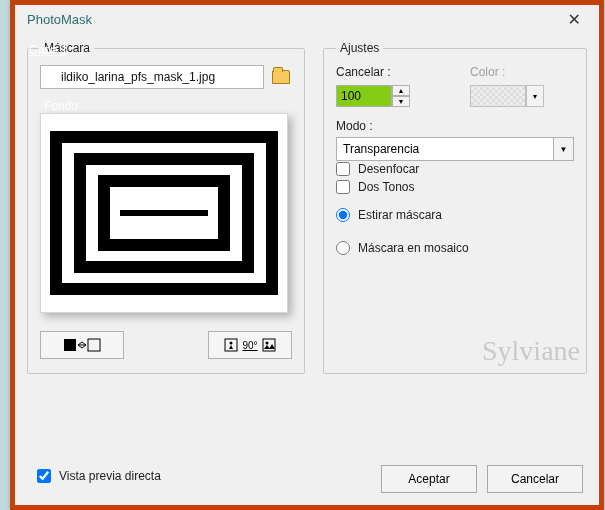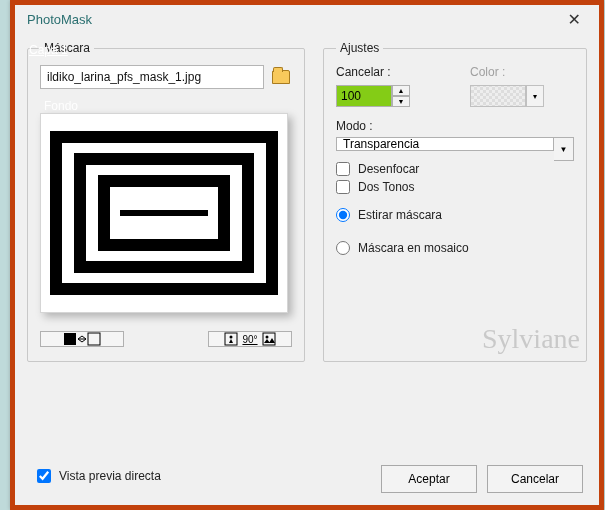--- a/index.html
+++ b/index.html
@@ -6,41 +6,41 @@
   body { margin: 0; background: #bfdada; width: 605px; height: 510px; overflow: hidden; }
   .win { position: absolute; left: 10px; top: 0; width: 594px; height: 510px; background: #f0f0f0; border: 5px solid #c2410c; box-shadow: 0 0 4px rgba(0,0,0,.2); }
   .titlebar { height: 30px; background: #f0f0f0; border-bottom: 1px solid #f0f0f0; display: flex; align-items: center; justify-content: space-between; padding: 0 10px 0 12px; color: #2a6f70; font-size: 13px; }
   .titlebar .close { font-family: Arial; font-size: 16px; color: #333; cursor: default; padding: 0 8px; }
   .body { display: flex; padding: 6px 12px 0 12px; gap: 18px; }
   fieldset { border: 1px solid #c8c8c8; border-radius: 2px; padding: 10px 12px 14px 12px; margin: 0; }
   legend { font-size: 12px; color: #222; padding: 0 4px; }
   .left { width: 278px; }
   .right { flex: 1; position: relative; }
   .file-row { display: flex; align-items: center; gap: 6px; }
-  .file-input { flex: 1; height: 24px; border: 1px solid #b5b5b5; background: #fff; font-size: 12px; padding: 0 6px; color: #111; }
+  .file-input { flex: 1; height: 24px; border: 1px solid #b5b5b5; background: #fff; font-size: 12px; padding: 0 20px; color: #111; }
   .browse { width: 22px; height: 22px; display: flex; align-items: center; justify-content: center; cursor: default; }
   .folder { width: 18px; height: 14px; background: #f8c95c; border: 1px solid #a87b20; border-radius: 2px 2px 0 0; position: relative; }
   .folder::before { content:""; position:absolute; top:-4px; left:0; width:8px; height:4px; background:#f8c95c; border:1px solid #a87b20; border-bottom:none; border-radius:2px 2px 0 0; }
   .preview-wrap { margin-top: 24px; background: #fff; border: 1px solid #d5d5d5; box-shadow: 4px 4px 8px rgba(0,0,0,.25); padding: 4px; width: 248px; height: 200px; }
   .preview { width: 100%; height: 100%; background: #fff; position: relative; display:flex; align-items:center; justify-content:center; }
   .btn-row { display: flex; justify-content: space-between; margin-top: 18px; }
-  .small-btn { width: 84px; height: 16px; border: 1px solid #b0b0b0; background: #f5f5f5; display:flex; align-items:center; justify-content:center; gap:4px; font-size:11px; cursor:default; }
+  .small-btn { width: 84px; height: 28px; border: 1px solid #b0b0b0; background: #f5f5f5; display:flex; align-items:center; justify-content:center; gap:4px; font-size:11px; cursor:default; }
   .right .grid { display: grid; grid-template-columns: auto auto; gap: 6px 30px; }
   .lbl { font-size: 12px; color: #222; }
   .lbl.dim { color: #a0a0a0; }
   .spin { display:flex; }
   .spin input { width: 56px; height: 22px; border: 1px solid #b0b0b0; font-size: 12px; padding: 0 4px; text-align: left; background:#84cc16; }
   .spin .arrows { display:flex; flex-direction:column; }
   .spin .arrows button { width:18px; height:11px; border:1px solid #b0b0b0; background:#f3f3f3; font-size:7px; line-height:7px; padding:0; cursor:default; }
   .color-combo { display:flex; }
   .color-sw { width:56px; height:22px; border:1px solid #c0c0c0; background: repeating-conic-gradient(#ddd 0 25%, #eee 0 50%) 0/6px 6px; }
   .color-dd { width:18px; height:22px; border:1px solid #c0c0c0; background:#f3f3f3; font-size:8px; display:flex; align-items:center; justify-content:center; cursor:default; }
   .modo { margin-top: 12px; }
   .select { display:flex; margin-top:4px; }
-  .select input { flex:1; height:14px; border:1px solid #b0b0b0; background:#fff; font-size:12px; padding:0 6px; }
+  .select input { flex:1; height:24px; border:1px solid #b0b0b0; background:#fff; font-size:12px; padding:0 6px; }
   .select .dd { width:20px; height:24px; border:1px solid #b0b0b0; border-left:none; background:#f3f3f3; font-size:8px; display:flex; align-items:center; justify-content:center; cursor:default; }
   .checks { margin-top: 1px; display:flex; flex-direction:column; gap:4px; }
   .ck, .rd { display:flex; align-items:center; gap:8px; font-size:12px; color:#222; }
   .ck input, .rd input { width:14px; height:14px; margin:0; }
   .radios { margin-top:14px; display:flex; flex-direction:column; gap:19px; }
   .sig { position:absolute; right:6px; bottom:6px; font-family: "Brush Script MT", cursive; font-size:28px; color: rgba(130,130,130,.35); pointer-events:none; }
   .footer { position:absolute; left:12px; right:12px; bottom:12px; }
   .footer .ck { position:absolute; left:10px; bottom:10px; }
   .btns { position:absolute; right:4px; bottom:0; display:flex; gap:10px; }
   .btn { width:96px; height:28px; border:1px solid #a8a8a8; background:#f3f3f3; font-size:12px; cursor:default; }

